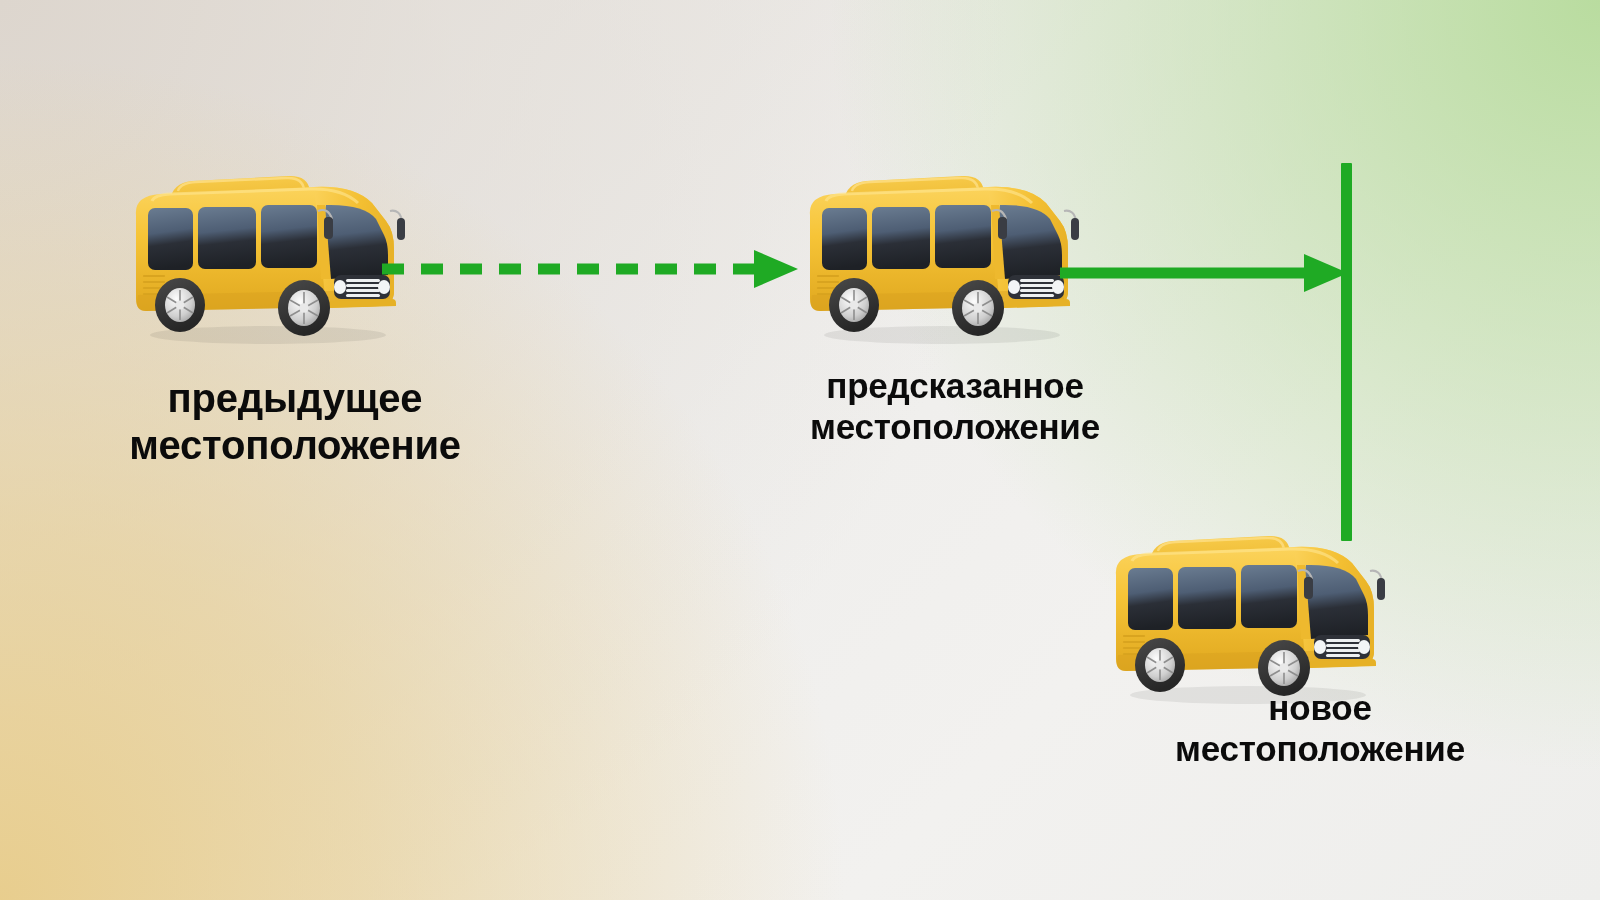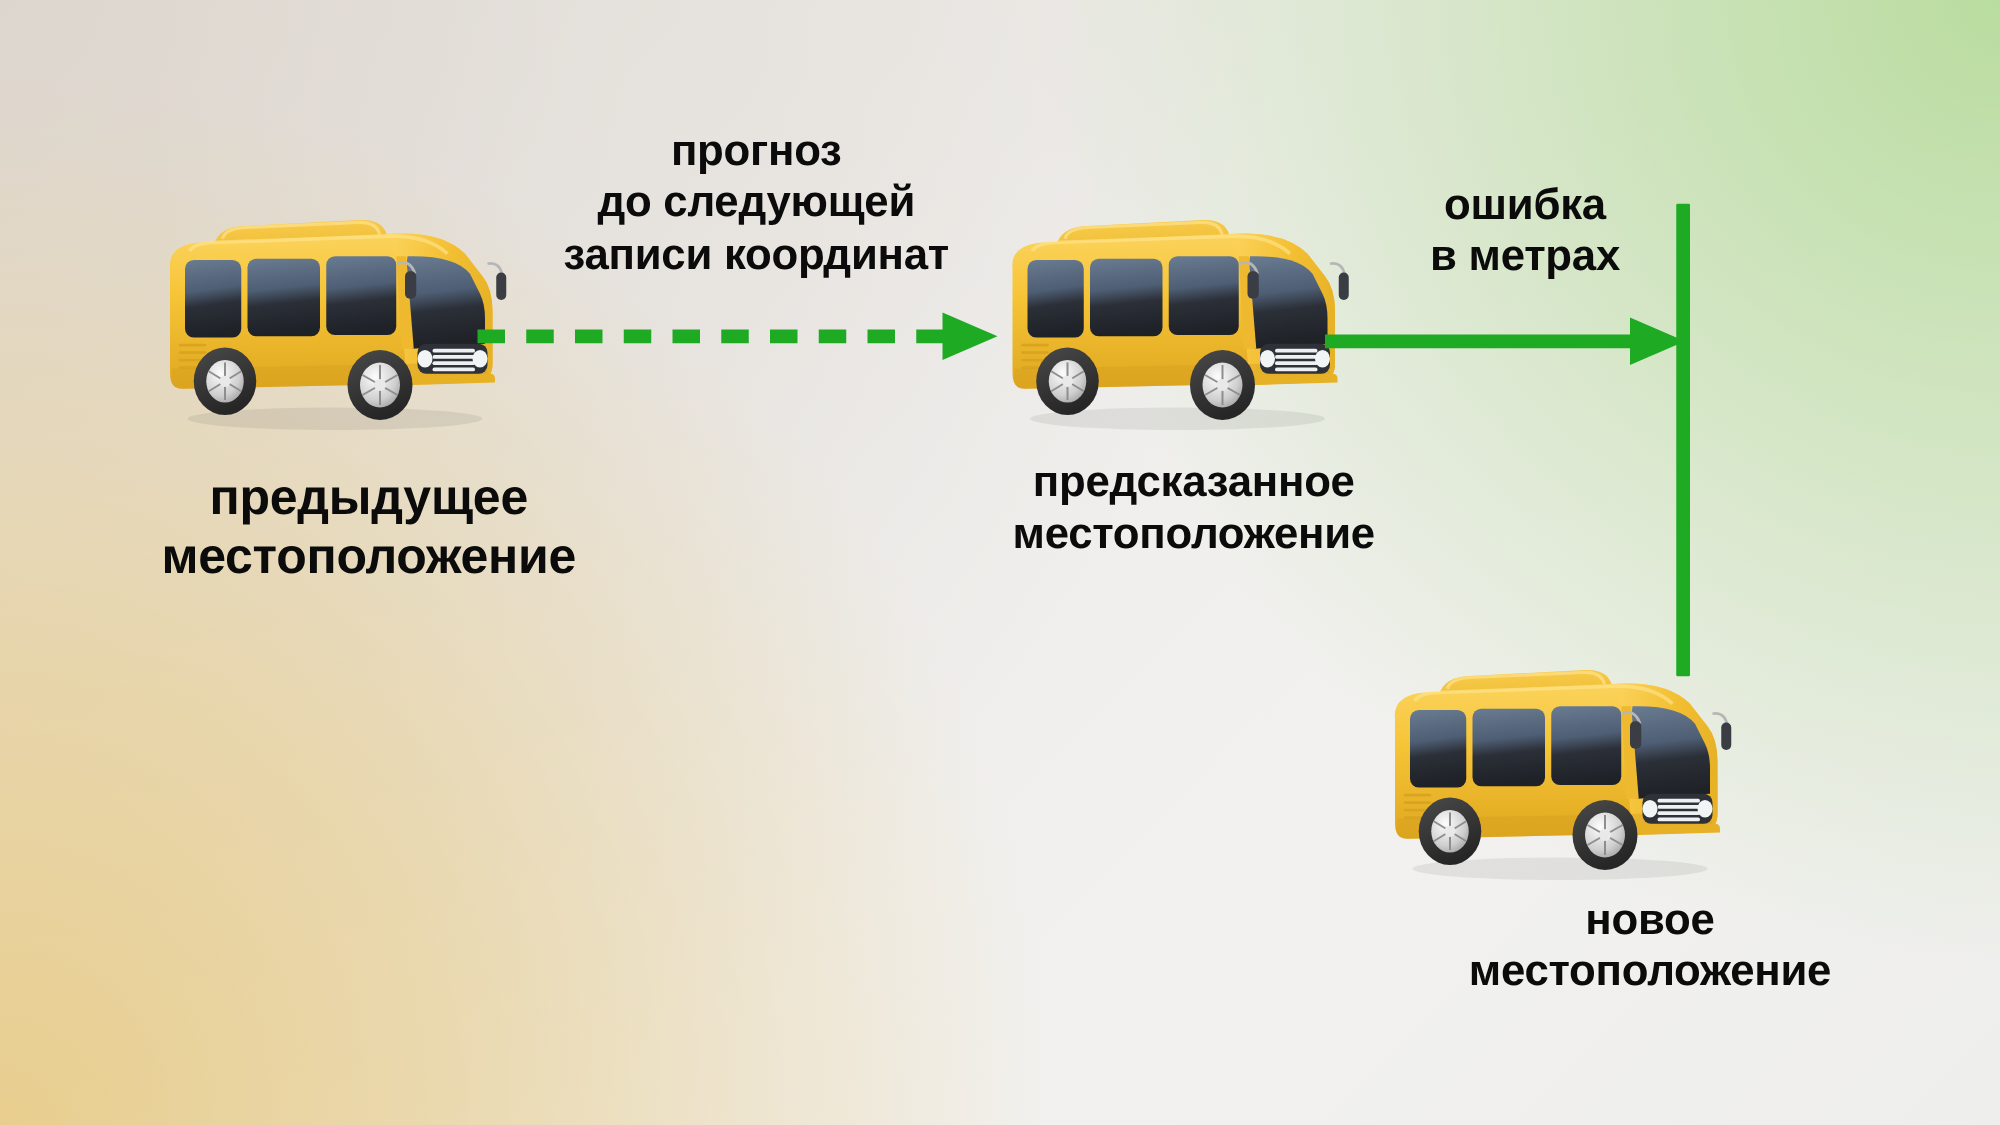--- a/index.html
+++ b/index.html
@@ -31,21 +31,21 @@
     line-height: 1.18;
     text-align: center;
     white-space: pre-line;
     letter-spacing: -0.2px;
   }
 
   #label-forecast      { left: 325px; top: 100px;  width: 560px; font-size: 35px; }
   #label-error         { left: 1060px; top: 143px; width: 320px; font-size: 35px; }
   #label-previous      { left: 35px;  top: 375px;  width: 520px; font-size: 40px; }
   #label-predicted     { left: 695px; top: 365px;  width: 520px; font-size: 35px; }
-  #label-new           { left: 1060px; top: 715px; width: 520px; font-size: 35px; }
+  #label-new           { left: 1060px; top: 687px; width: 520px; font-size: 35px; }
 
   
   .arrow-wrap { position: absolute; }
 
   #arrow-forecast { left: 380px; top: 248px; width: 420px; height: 42px; }
   #arrow-error    { left: 1060px; top: 252px; width: 290px; height: 42px; }
   #error-bar      { left: 1341px; top: 163px; width: 11px; height: 378px;
                     background: #1faa24; border-radius: 1px; }
 
   .arrow-wrap svg { display: block; width: 100%; height: 100%; overflow: visible; }
@@ -288,26 +288,21 @@
 
   <div class="arrow-wrap" id="arrow-error">
     <svg viewBox="0 0 290 42" xmlns="http://www.w3.org/2000/svg">
       <line x1="0" y1="21" x2="248" y2="21" stroke="#1faa24" stroke-width="11" stroke-linecap="butt"></line>
       <polygon points="244,2 288,21 244,40" fill="#1faa24"></polygon>
     </svg>
   </div>
 
   <div id="error-bar" class="arrow-wrap"></div>
 
-  <div class="label" id="label-forecast">прогноз
-до следующей
-записи координат</div>
-
-  <div class="label" id="label-error">ошибка
-в метрах</div>
+
 
   <div class="label" id="label-previous">предыдущее
 местоположение</div>
 
   <div class="label" id="label-predicted">предсказанное
 местоположение</div>
 
   <div class="label" id="label-new">новое
 местоположение</div>
 

